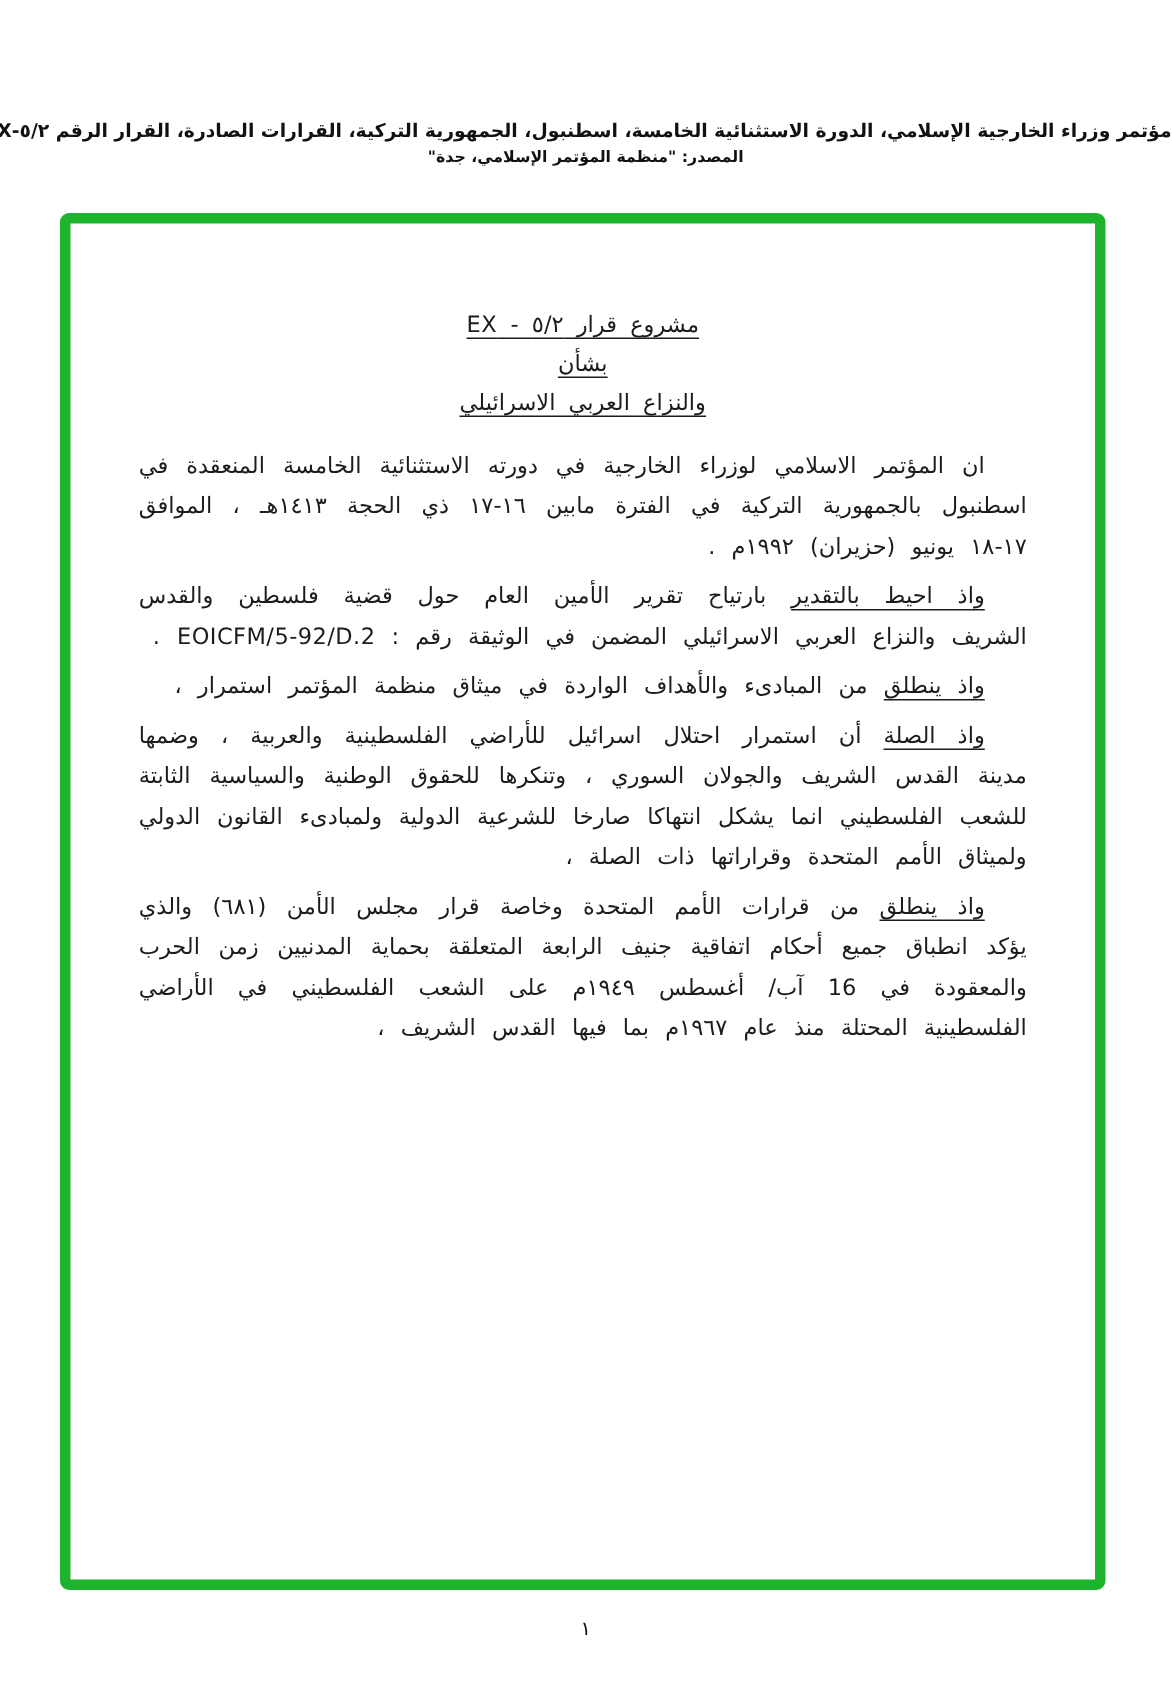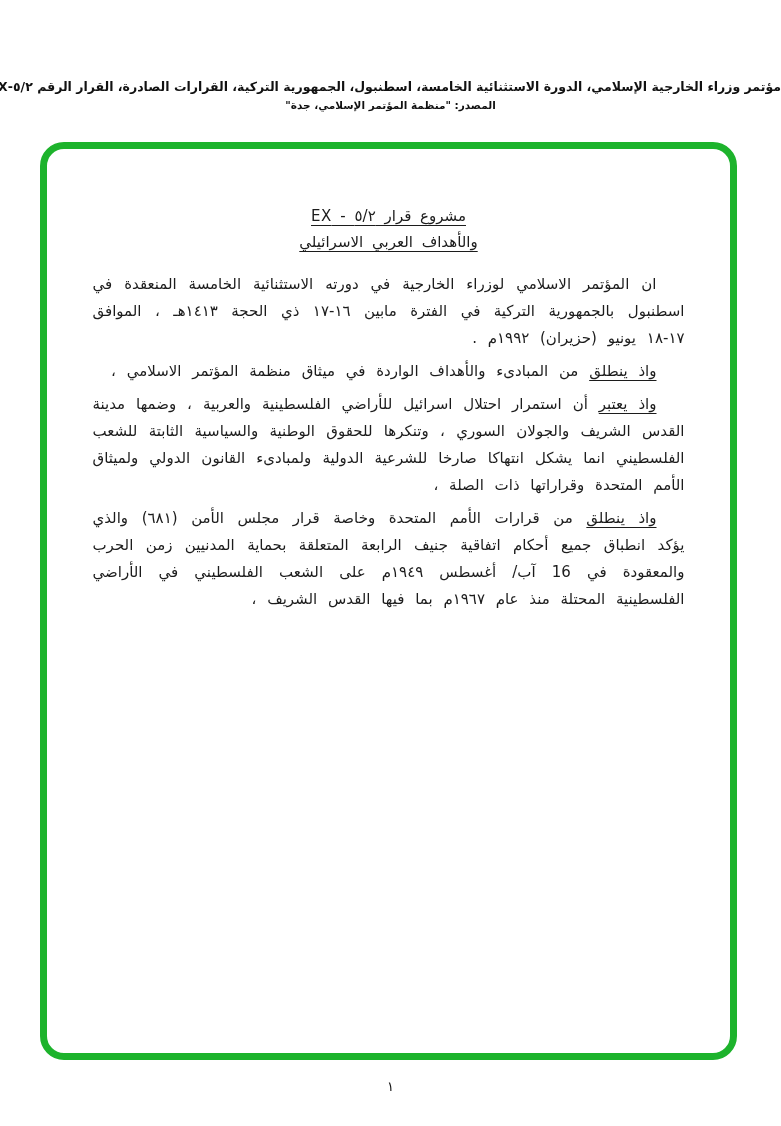--- a/index.html
+++ b/index.html
@@ -38,21 +38,21 @@
   }
   
   .frame {
     position: absolute;
     left: 40px;
     top: 142px;
     width: 697px;
     height: 918px;
     box-sizing: border-box;
     border: 7px solid #1db32c;
-    border-radius: 24px;
+    border-radius: 6px;
     background: #ffffff;
     overflow: hidden;
   }
   
   .doc-title {
     margin-top: 54px;
     text-align: center;
     direction: rtl;
     color: #1c1c1c;
   }
@@ -104,27 +104,29 @@
 
   <header class="hdr">
     <div class="hdr-line1">مؤتمر وزراء الخارجية الإسلامي، الدورة الاستثنائية الخامسة، اسطنبول، الجمهورية التركية، القرارات الصادرة، القرار الرقم ٥/٢-EX</div>
     <div class="hdr-line2">المصدر: "منظمة المؤتمر الإسلامي، جدة"</div>
   </header>
 
   <main class="frame" style="border-color: rgb(29, 179, 44);">
 
     <div class="doc-title">
       <div class="t-line">مشروع قرار ٥/٢ - EX</div>
-      <div class="t-line">والأهداف العربي الاسرائيلي</div>
+      <div class="t-line">بشأن</div>
+      <div class="t-line">والنزاع العربي الاسرائيلي</div>
     </div>
 
     <div class="doc-body">
       <p><span class="lead"></span><span>ان المؤتمر الاسلامي لوزراء الخارجية في دورته الاستثنائية الخامسة المنعقدة في اسطنبول بالجمهورية التركية في الفترة مابين ١٦-١٧ ذي الحجة ١٤١٣هـ ، الموافق ١٧-١٨ يونيو (حزيران) ١٩٩٢م .</span></p>
-      <p><span class="lead">واذ ينطلق</span><span> من المبادىء والأهداف الواردة في ميثاق منظمة المؤتمر الاسلامي ،</span></p>
-      <p><span class="lead">واذ يعتبر</span><span> أن استمرار احتلال اسرائيل للأراضي الفلسطينية والعربية ، وضمها مدينة القدس الشريف والجولان السوري ، وتنكرها للحقوق الوطنية والسياسية الثابتة للشعب الفلسطيني انما يشكل انتهاكا صارخا للشرعية الدولية ولمبادىء القانون الدولي ولميثاق الأمم المتحدة وقراراتها ذات الصلة ،</span></p>
+      <p><span class="lead">واذ احيط بالتقدير</span><span> بارتياح تقرير الأمين العام حول قضية فلسطين والقدس الشريف والنزاع العربي الاسرائيلي المضمن في الوثيقة رقم : EOICFM/5-92/D.2 .</span></p>
+      <p><span class="lead">واذ ينطلق</span><span> من المبادىء والأهداف الواردة في ميثاق منظمة المؤتمر استمرار ،</span></p>
+      <p><span class="lead">واذ الصلة</span><span> أن استمرار احتلال اسرائيل للأراضي الفلسطينية والعربية ، وضمها مدينة القدس الشريف والجولان السوري ، وتنكرها للحقوق الوطنية والسياسية الثابتة للشعب الفلسطيني انما يشكل انتهاكا صارخا للشرعية الدولية ولمبادىء القانون الدولي ولميثاق الأمم المتحدة وقراراتها ذات الصلة ،</span></p>
       <p><span class="lead">واذ ينطلق</span><span> من قرارات الأمم المتحدة وخاصة قرار مجلس الأمن (٦٨١) والذي يؤكد انطباق جميع أحكام اتفاقية جنيف الرابعة المتعلقة بحماية المدنيين زمن الحرب والمعقودة في 16 آب/ أغسطس ١٩٤٩م على الشعب الفلسطيني في الأراضي الفلسطينية المحتلة منذ عام ١٩٦٧م بما فيها القدس الشريف ،</span></p>
     </div>
 
   </main>
 
   <footer class="ftr">
     <span>١</span>
   </footer>
 
 </div>

